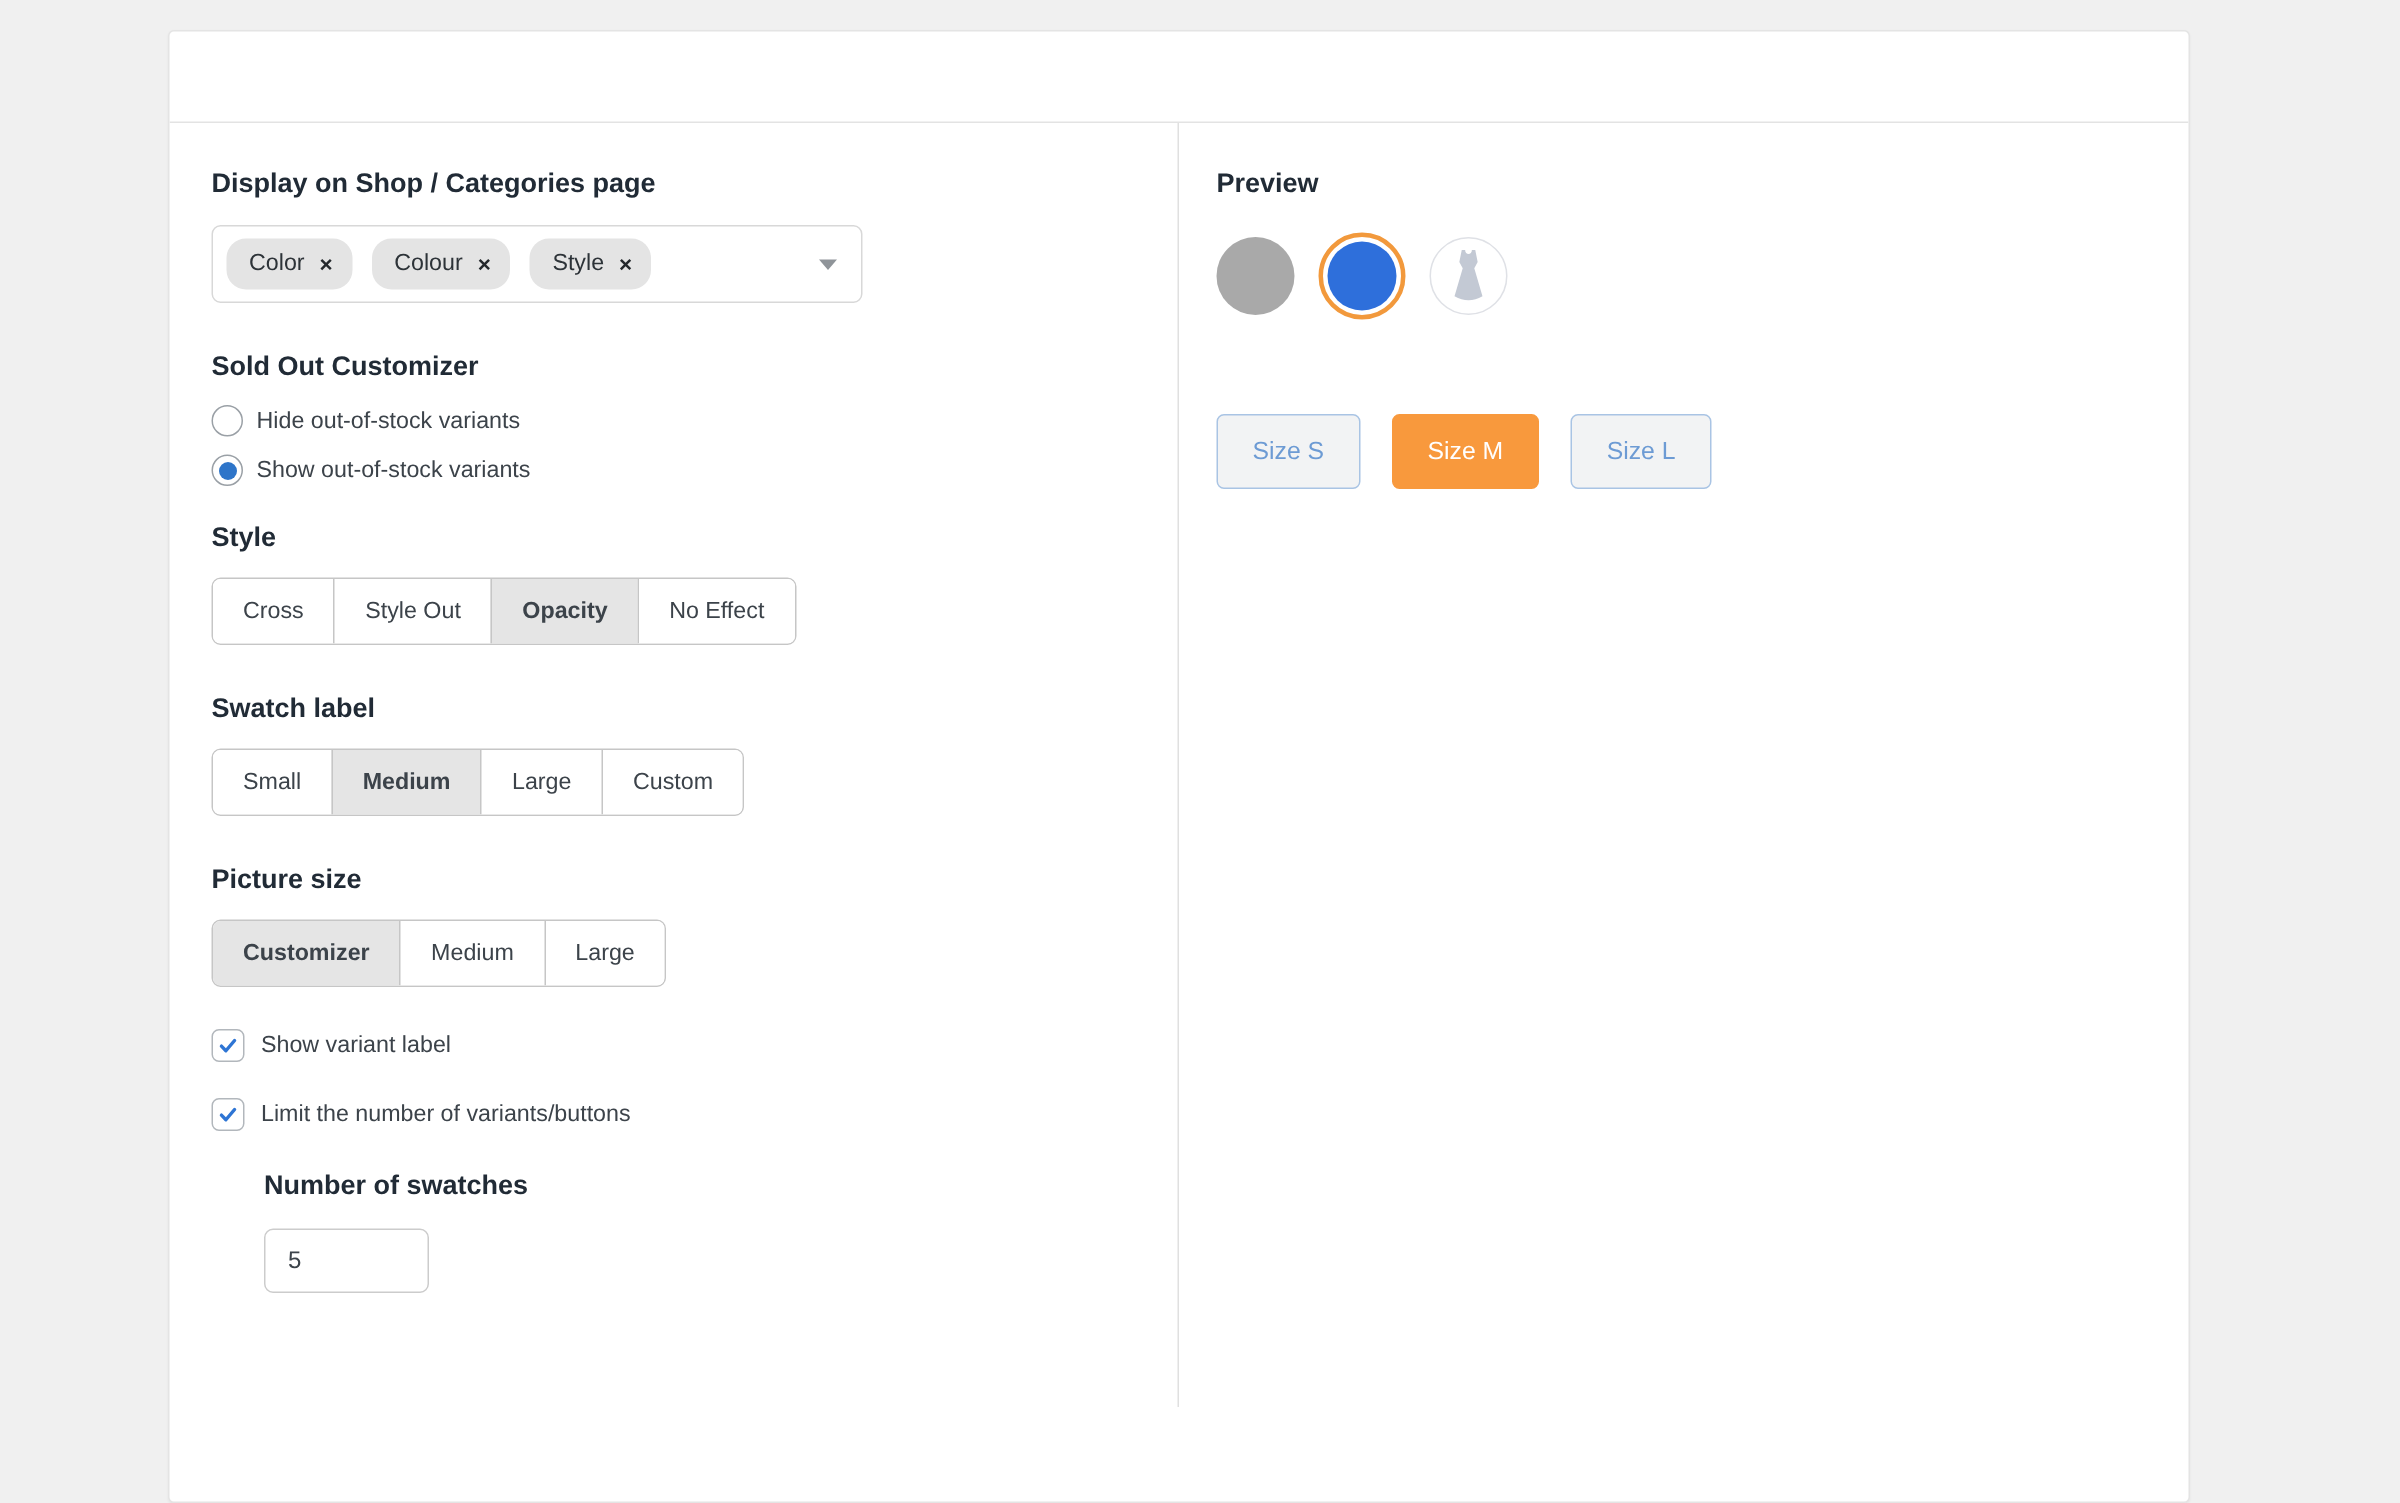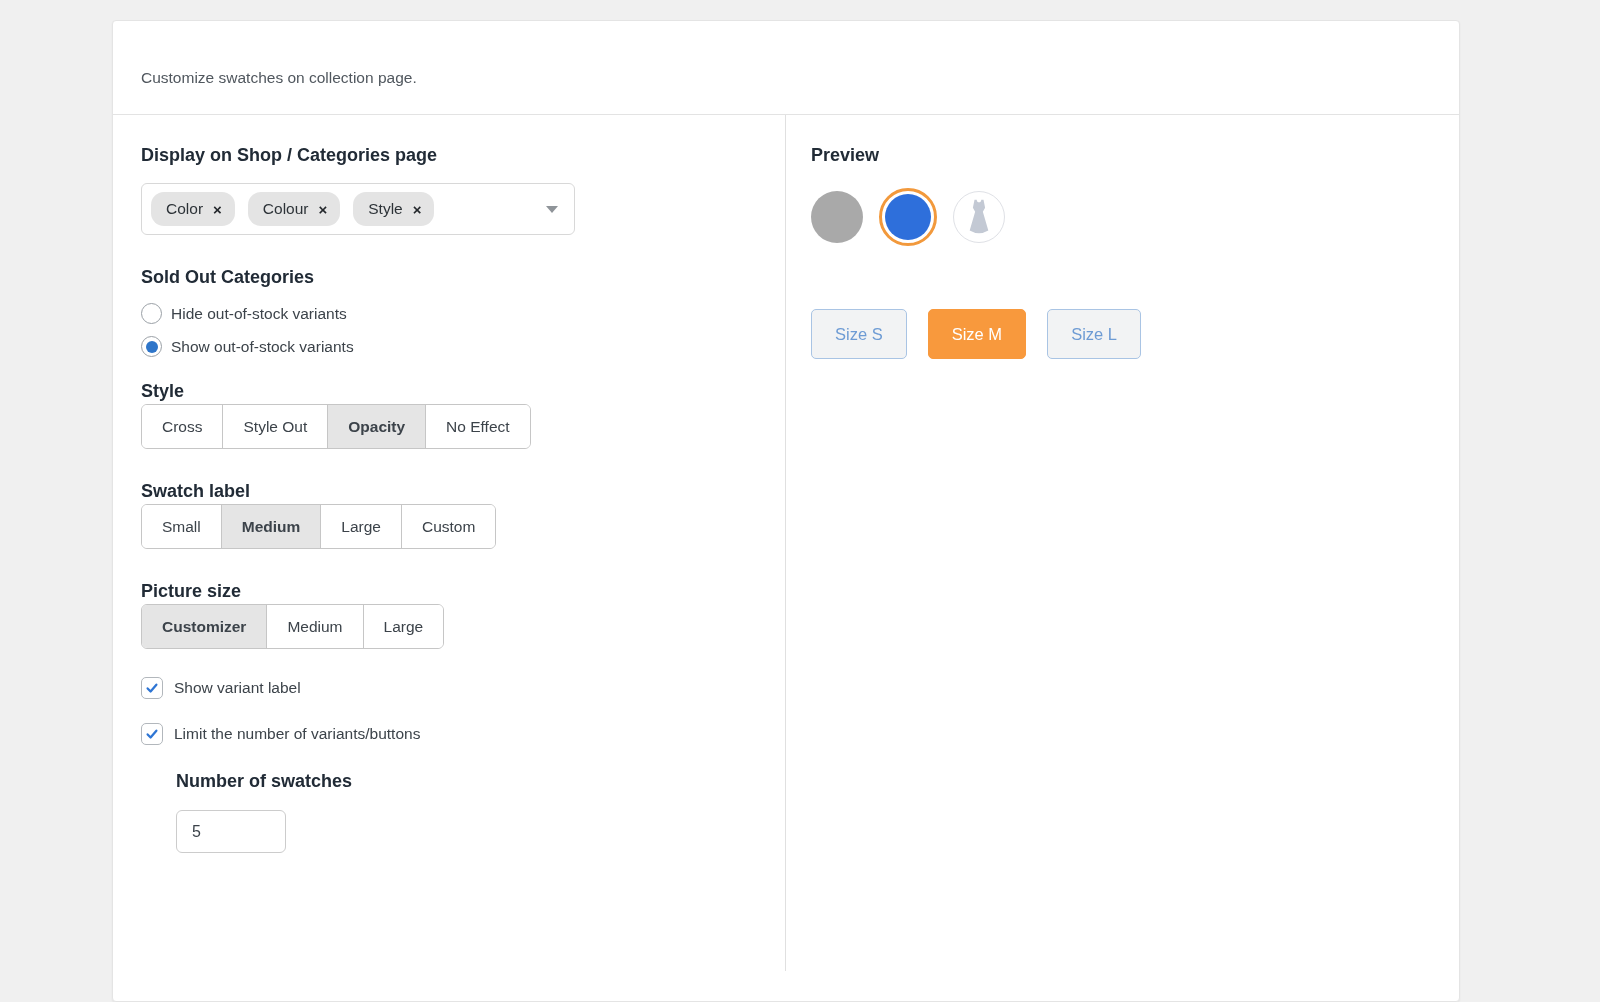--- a/index.html
+++ b/index.html
@@ -115,21 +115,21 @@
   }
   .radio.checked::after {
     content: "";
     width: 12px; height: 12px;
     border-radius: 50%;
     background: #2e75c9;
   }
 
   
   .segmented {
-    margin-top: 2px;
+    margin-top: 16px;
     display: inline-flex;
     border: 1px solid #c6c6c6;
     border-radius: 6px;
     overflow: hidden;
     background: #fff;
   }
   .seg-btn {
     appearance: none;
     border: none;
     background: #fff;
@@ -233,21 +233,20 @@
     border: 1px solid #f8993d;
     color: #ffffff;
   }
 </style>
 </head>
 <body>
 
 <div class="card">
 
   <div class="card-header">
-    <p>Customize swatches on collection page.</p>
   </div>
 
   <div class="content">
 
     <div class="left-col">
 
       <div class="section-h">Display on Shop / Categories page</div>
 
       <div class="multiselect">
         <span class="tag">
@@ -258,21 +257,21 @@
           <span>Colour</span>
           <span class="tag-x">×</span>
         </span>
         <span class="tag">
           <span>Style</span>
           <span class="tag-x">×</span>
         </span>
         <span class="caret"></span>
       </div>
 
-      <div class="section-h gap-32">Sold Out Categories</div>
+      <div class="section-h gap-32">Sold Out Customizer</div>
 
       <div class="radio-group">
         <label class="radio-row">
           <span class="radio"></span>
           <span>Hide out-of-stock variants</span>
         </label>
         <label class="radio-row">
           <span class="radio checked"></span>
           <span>Show out-of-stock variants</span>
         </label>

